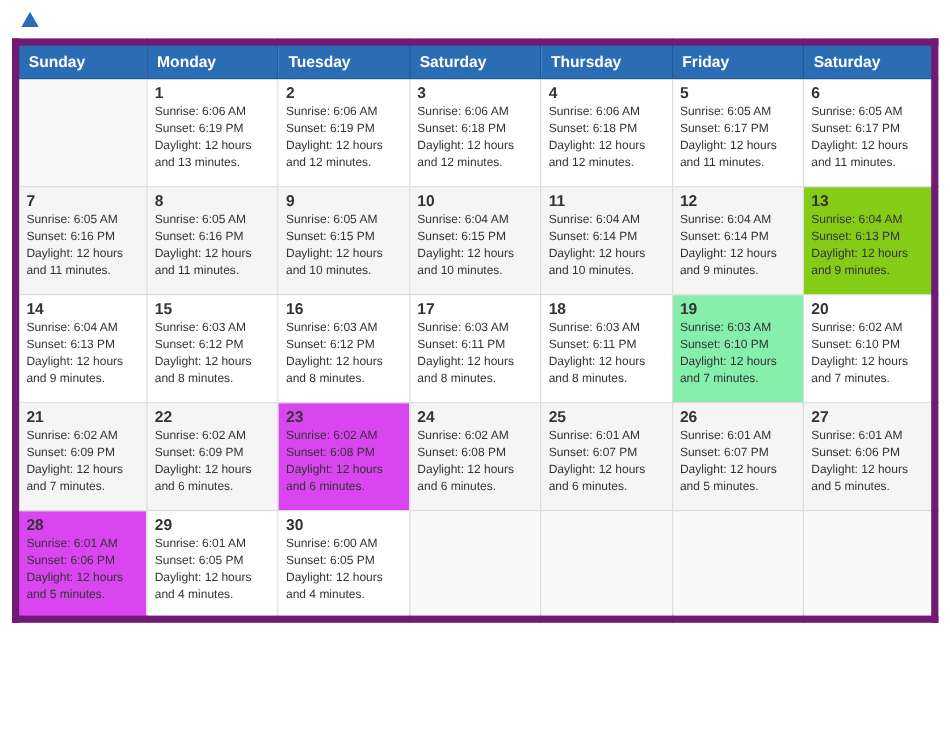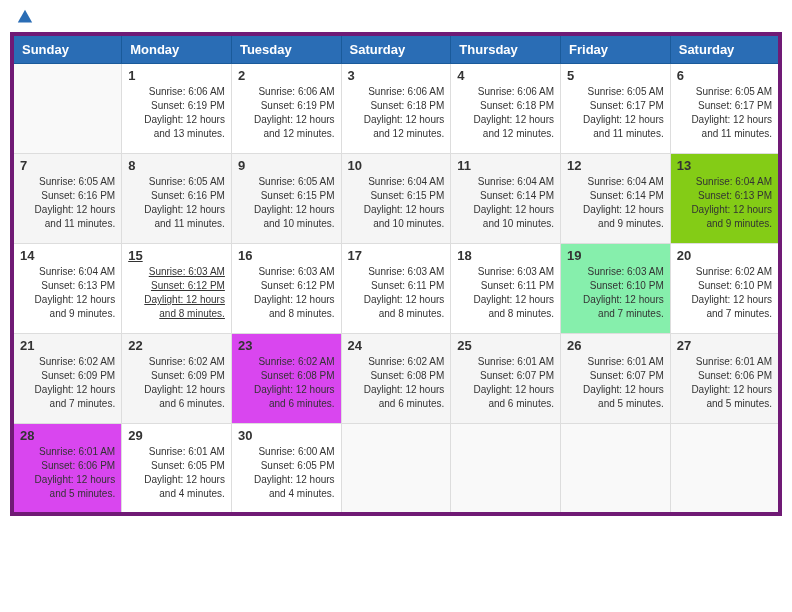--- a/index.html
+++ b/index.html
@@ -50,21 +50,21 @@
       font-weight: normal;
       color: #333;
     }
     .subtitle {
       font-size: 14px;
       color: #555;
     }
     .calendar {
       width: 100%;
       border-collapse: collapse;
-      border: 4px solid #701a75;
+      border: 6px solid #701a75;
     }
     .calendar th {
       background: #2a6db5;
       color: #fff;
       font-size: 13px;
       font-weight: bold;
       padding: 6px 8px;
       text-align: left;
       border: 1px solid #1a5a9a;
     }
@@ -87,21 +87,20 @@
     .day-number {
       font-size: 13px;
       font-weight: bold;
       margin-bottom: 2px;
       display: block;
     }
     .day-info {
       font-size: 10px;
       line-height: 1.4;
       color: #333;
-      text-align: right;
     }
     .empty-cell {
       background: #f9f9f9 !important;
     }
   </style>
 </head>
 <body>
 
 <div class="header">
   <div class="logo">
@@ -243,21 +242,21 @@
       </tr>
       <tr>
         <td style="background: rgb(255, 255, 255);">
           <span class="day-number">14</span>
           <div class="day-info">
             <div>Sunrise: 6:04 AM</div>
             <div>Sunset: 6:13 PM</div>
             <div>Daylight: 12 hours and 9 minutes.</div>
           </div>
         </td>
-        <td style="background: rgb(255, 255, 255); text-decoration: underline;">
+        <td style="background: rgb(255, 255, 255);">
           <span class="day-number">15</span>
           <div class="day-info">
             <div>Sunrise: 6:03 AM</div>
             <div>Sunset: 6:12 PM</div>
             <div>Daylight: 12 hours and 8 minutes.</div>
           </div>
         </td>
         <td style="background: rgb(255, 255, 255);">
           <span class="day-number">16</span>
           <div class="day-info">

